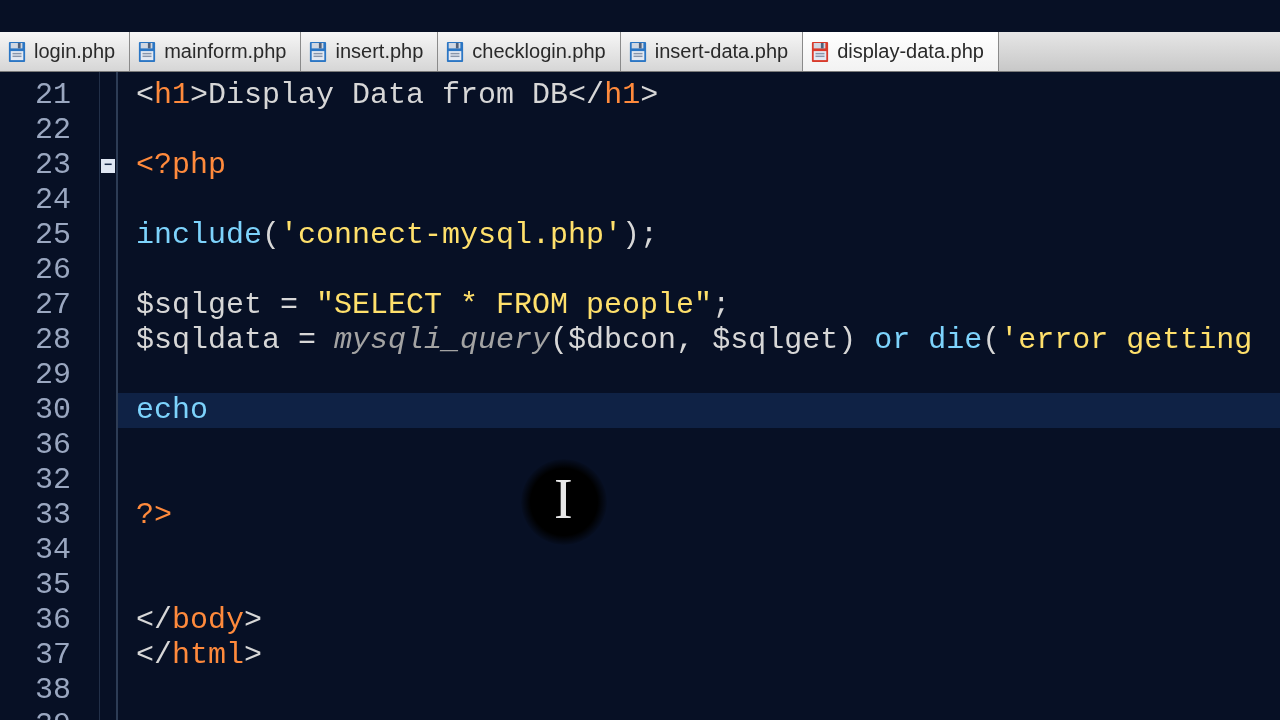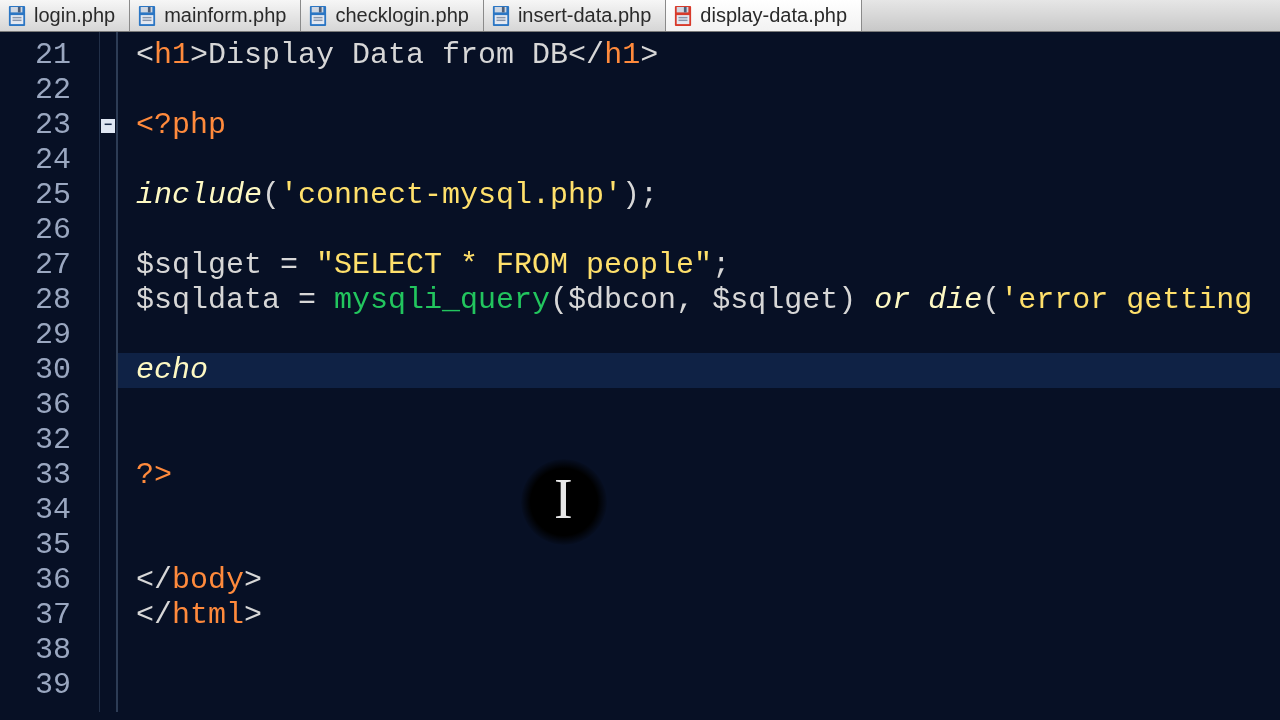--- a/index.html
+++ b/index.html
@@ -6,23 +6,24 @@
   body {
     width: 1280px;
     height: 720px;
     overflow: hidden;
     font-family: Consolas, 'Courier New', monospace;
     background: #071025;
     user-select: none;
   }
   .tab-strip {
     display: flex;
-    height: 32px;
+    height: 40px;
     background: linear-gradient(#e6e6e6, #c8c8c8);
     border-bottom: 1px solid #7a7a7a;
+    margin-top: 32px;
   }
   .tab {
     display: flex;
     align-items: center;
     padding: 0 14px 0 8px;
     border-right: 1px solid #8a8a8a;
     background: linear-gradient(#f6f6f6, #d6d6d6);
     font-family: Tahoma, Arial, sans-serif;
     font-size: 20px;
     color: #2a2a2a;
@@ -92,23 +93,23 @@
     height: 35px;
     line-height: 35px;
     padding-left: 18px;
     position: relative;
   }
   .code .line.current {
     background: #0f2245;
   }
   .t-punc  { color: #d7d7d7; }
   .t-tag   { color: #ff8a3c; }
-  .t-key   { color: #fef9c3; font-style: italic; }
+  .t-key   { color: #7dd3fc; }
   .t-var   { color: #d7d7d7; text-align: center; }
-  .t-func  { color: #22c55e; }
+  .t-func  { color: #a3a3a3; font-style: italic; }
   .t-str   { color: #ffe06b; }
   .t-op    { color: #d7d7d7; }
   .t-plain { color: #d7d7d7; }
 
   .cursor-spot {
     position: absolute;
     width: 86px;
     height: 86px;
     border-radius: 50%;
     background: radial-gradient(circle, #000000 0%, #000000 55%, rgba(0,0,0,0) 72%);
@@ -144,20 +145,33 @@
         <svg viewBox="0 0 20 24">
           <rect x="1" y="1" width="18" height="22" fill="#2b76c4" rx="1"></rect>
           <rect x="3" y="2" width="13" height="6" fill="#d0d7e2"></rect>
           <rect x="11" y="2" width="3" height="6" fill="#50607a"></rect>
           <rect x="3" y="11" width="14" height="10" fill="#e4e9f2"></rect>
           <rect x="5" y="13" width="10" height="1.6" fill="#8895aa"></rect>
           <rect x="5" y="16" width="10" height="1.6" fill="#8895aa"></rect>
         </svg>
       </span>
       <span>mainform.php</span>
+    </div>
+    <div class="tab">
+      <span class="tab-icon">
+        <svg viewBox="0 0 20 24">
+          <rect x="1" y="1" width="18" height="22" fill="#2b76c4" rx="1"></rect>
+          <rect x="3" y="2" width="13" height="6" fill="#d0d7e2"></rect>
+          <rect x="11" y="2" width="3" height="6" fill="#50607a"></rect>
+          <rect x="3" y="11" width="14" height="10" fill="#e4e9f2"></rect>
+          <rect x="5" y="13" width="10" height="1.6" fill="#8895aa"></rect>
+          <rect x="5" y="16" width="10" height="1.6" fill="#8895aa"></rect>
+        </svg>
+      </span>
+      <span>insert.php</span>
     </div>
     <div class="tab">
       <span class="tab-icon">
         <svg viewBox="0 0 20 24">
           <rect x="1" y="1" width="18" height="22" fill="#2b76c4" rx="1"></rect>
           <rect x="3" y="2" width="13" height="6" fill="#d0d7e2"></rect>
           <rect x="11" y="2" width="3" height="6" fill="#50607a"></rect>
           <rect x="3" y="11" width="14" height="10" fill="#e4e9f2"></rect>
           <rect x="5" y="13" width="10" height="1.6" fill="#8895aa"></rect>
           <rect x="5" y="16" width="10" height="1.6" fill="#8895aa"></rect>

